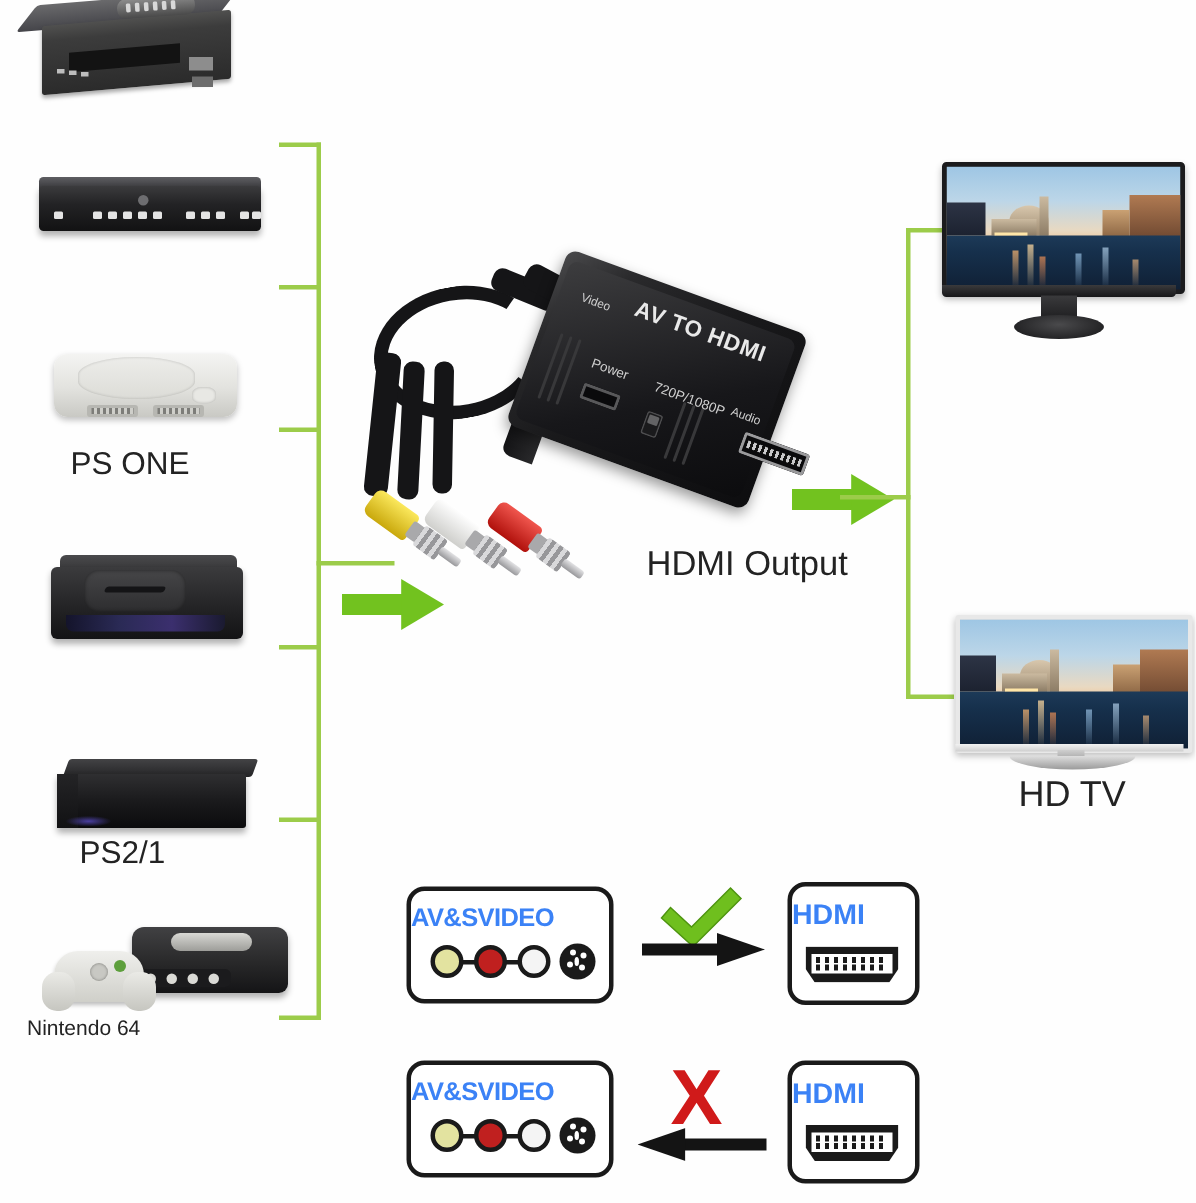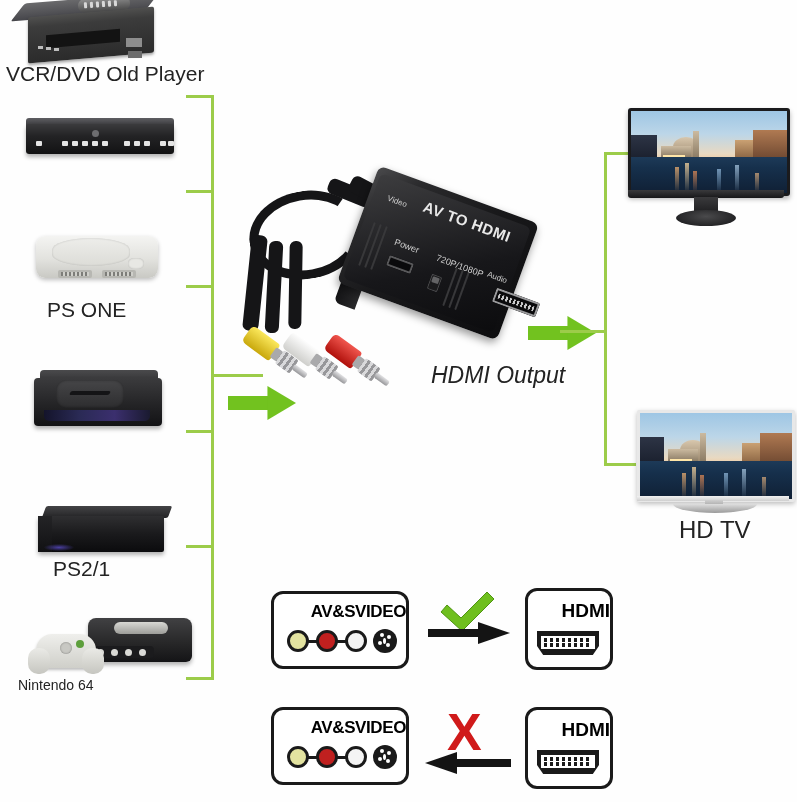--- a/index.html
+++ b/index.html
@@ -172,21 +172,21 @@
   .rca{position:absolute;transform-origin:left center;}
   .rca .barrel{position:absolute;left:0;top:0;width:34px;height:20px;border-radius:5px 3px 3px 5px;}
   .rca .ring{position:absolute;left:32px;top:4px;width:9px;height:12px;background:#a9a9ab;border-radius:2px;}
   .rca .collar{position:absolute;left:40px;top:2px;width:18px;height:16px;border-radius:2px;
     background:repeating-linear-gradient(90deg,#d9d9db 0 3px,#97979a 3px 6px);}
   .rca .pin{position:absolute;left:57px;top:7px;width:16px;height:6px;border-radius:2px;
     background:linear-gradient(#e2e2e4,#97979a);}
 
   
   .portbox{position:absolute;border:3px solid #1a1a1a;border-radius:12px;background:#fff;}
-  .portbox .cap{position:absolute;left:0;right:0;text-align:right;font-weight:700;color:#000000;}
+  .portbox .cap{position:absolute;left:0;right:0;text-align:left;font-weight:700;color:#3b82f6;}
   .jack{position:absolute;border-radius:50%;border:3px solid #1a1a1a;box-sizing:border-box;}
   .jackline{position:absolute;height:3px;background:#1a1a1a;}
   .svid{position:absolute;border-radius:50%;background:#1a1a1a;}
   .svid i{position:absolute;background:#fff;border-radius:50%;}
   .hdmi-plug{position:absolute;}
   .hdmi-plug .shell{position:absolute;inset:0;background:#1a1a1a;
     clip-path:polygon(0 0,100% 0,100% 62%,90% 100%,10% 100%,0 62%);}
   .hdmi-plug .inner{position:absolute;left:7%;top:22%;width:86%;height:52%;background:#fff;}
   .hdmi-plug .pins{position:absolute;left:11%;width:78%;height:4px;
     background:repeating-linear-gradient(90deg,#1a1a1a 0 3px,#fff 3px 6px);}
@@ -227,21 +227,20 @@
       <i style="left:24px"></i>
         <i style="left:30px"></i>
         <i style="left:36px"></i>
     </div>
     <div class="vcr-btn" style="left:20px;top:48px"></div>
     <div class="vcr-btn" style="left:28px;top:49px"></div>
     <div class="vcr-btn" style="left:36px;top:50px"></div>
     <div class="vcr-btn" style="left:108px;top:40px;width:16px;height:9px;background:#8d8d8d"></div>
     <div class="vcr-btn" style="left:110px;top:53px;width:14px;height:7px;background:#6d6d6d"></div>
   </div>
-  <div class="lbl" style="left:6px;top:62px;font-size:21px;">VCR/DVD Old Player</div>
 
   <div class="art" style="left:20px;top:108px;width:168px;height:62px;">
     <div class="dvr-top"></div>
     <div class="dvr-body"></div>
     <div class="dvr-disc"></div>
     <div class="dvr-led" style="left:16px"></div>
     <div class="dvr-led" style="left:42px"></div>
       <div class="dvr-led" style="left:52px"></div>
     <div class="dvr-led" style="left:62px"></div>
       <div class="dvr-led" style="left:72px"></div>
@@ -345,21 +344,21 @@
 
   <div class="garrow" style="left:228px;top:386px;width:68px;height:34px;">
     <div class="shaft"></div>
       <div class="head"></div>
   </div>
 
   <div class="garrow" style="left:528px;top:316px;width:68px;height:34px;">
     <div class="shaft"></div>
       <div class="head"></div>
   </div>
-  <div class="lbl" style="left:431px;top:363px;font-size:23px;font-style:italic;">HDMI Output</div>
+  <div class="lbl" style="left:431px;top:363px;font-size:23px;">HDMI Output</div>
 
   <div class="wire v" style="left:604px;top:152px;height:314px;"></div>
   <div class="wire h" style="left:604px;top:152px;width:32px;"></div>
   <div class="wire h" style="left:604px;top:463px;width:32px;"></div>
   <div class="wire h" style="left:560px;top:330px;width:47px;"></div>
 
   <div class="art" style="left:628px;top:108px;width:162px;height:122px;">
     <div class="mon-bezel" style="left:0;top:0;width:156px;height:82px;">
       <div class="screen-img" style="inset:0;">
         <div class="sky"></div>

